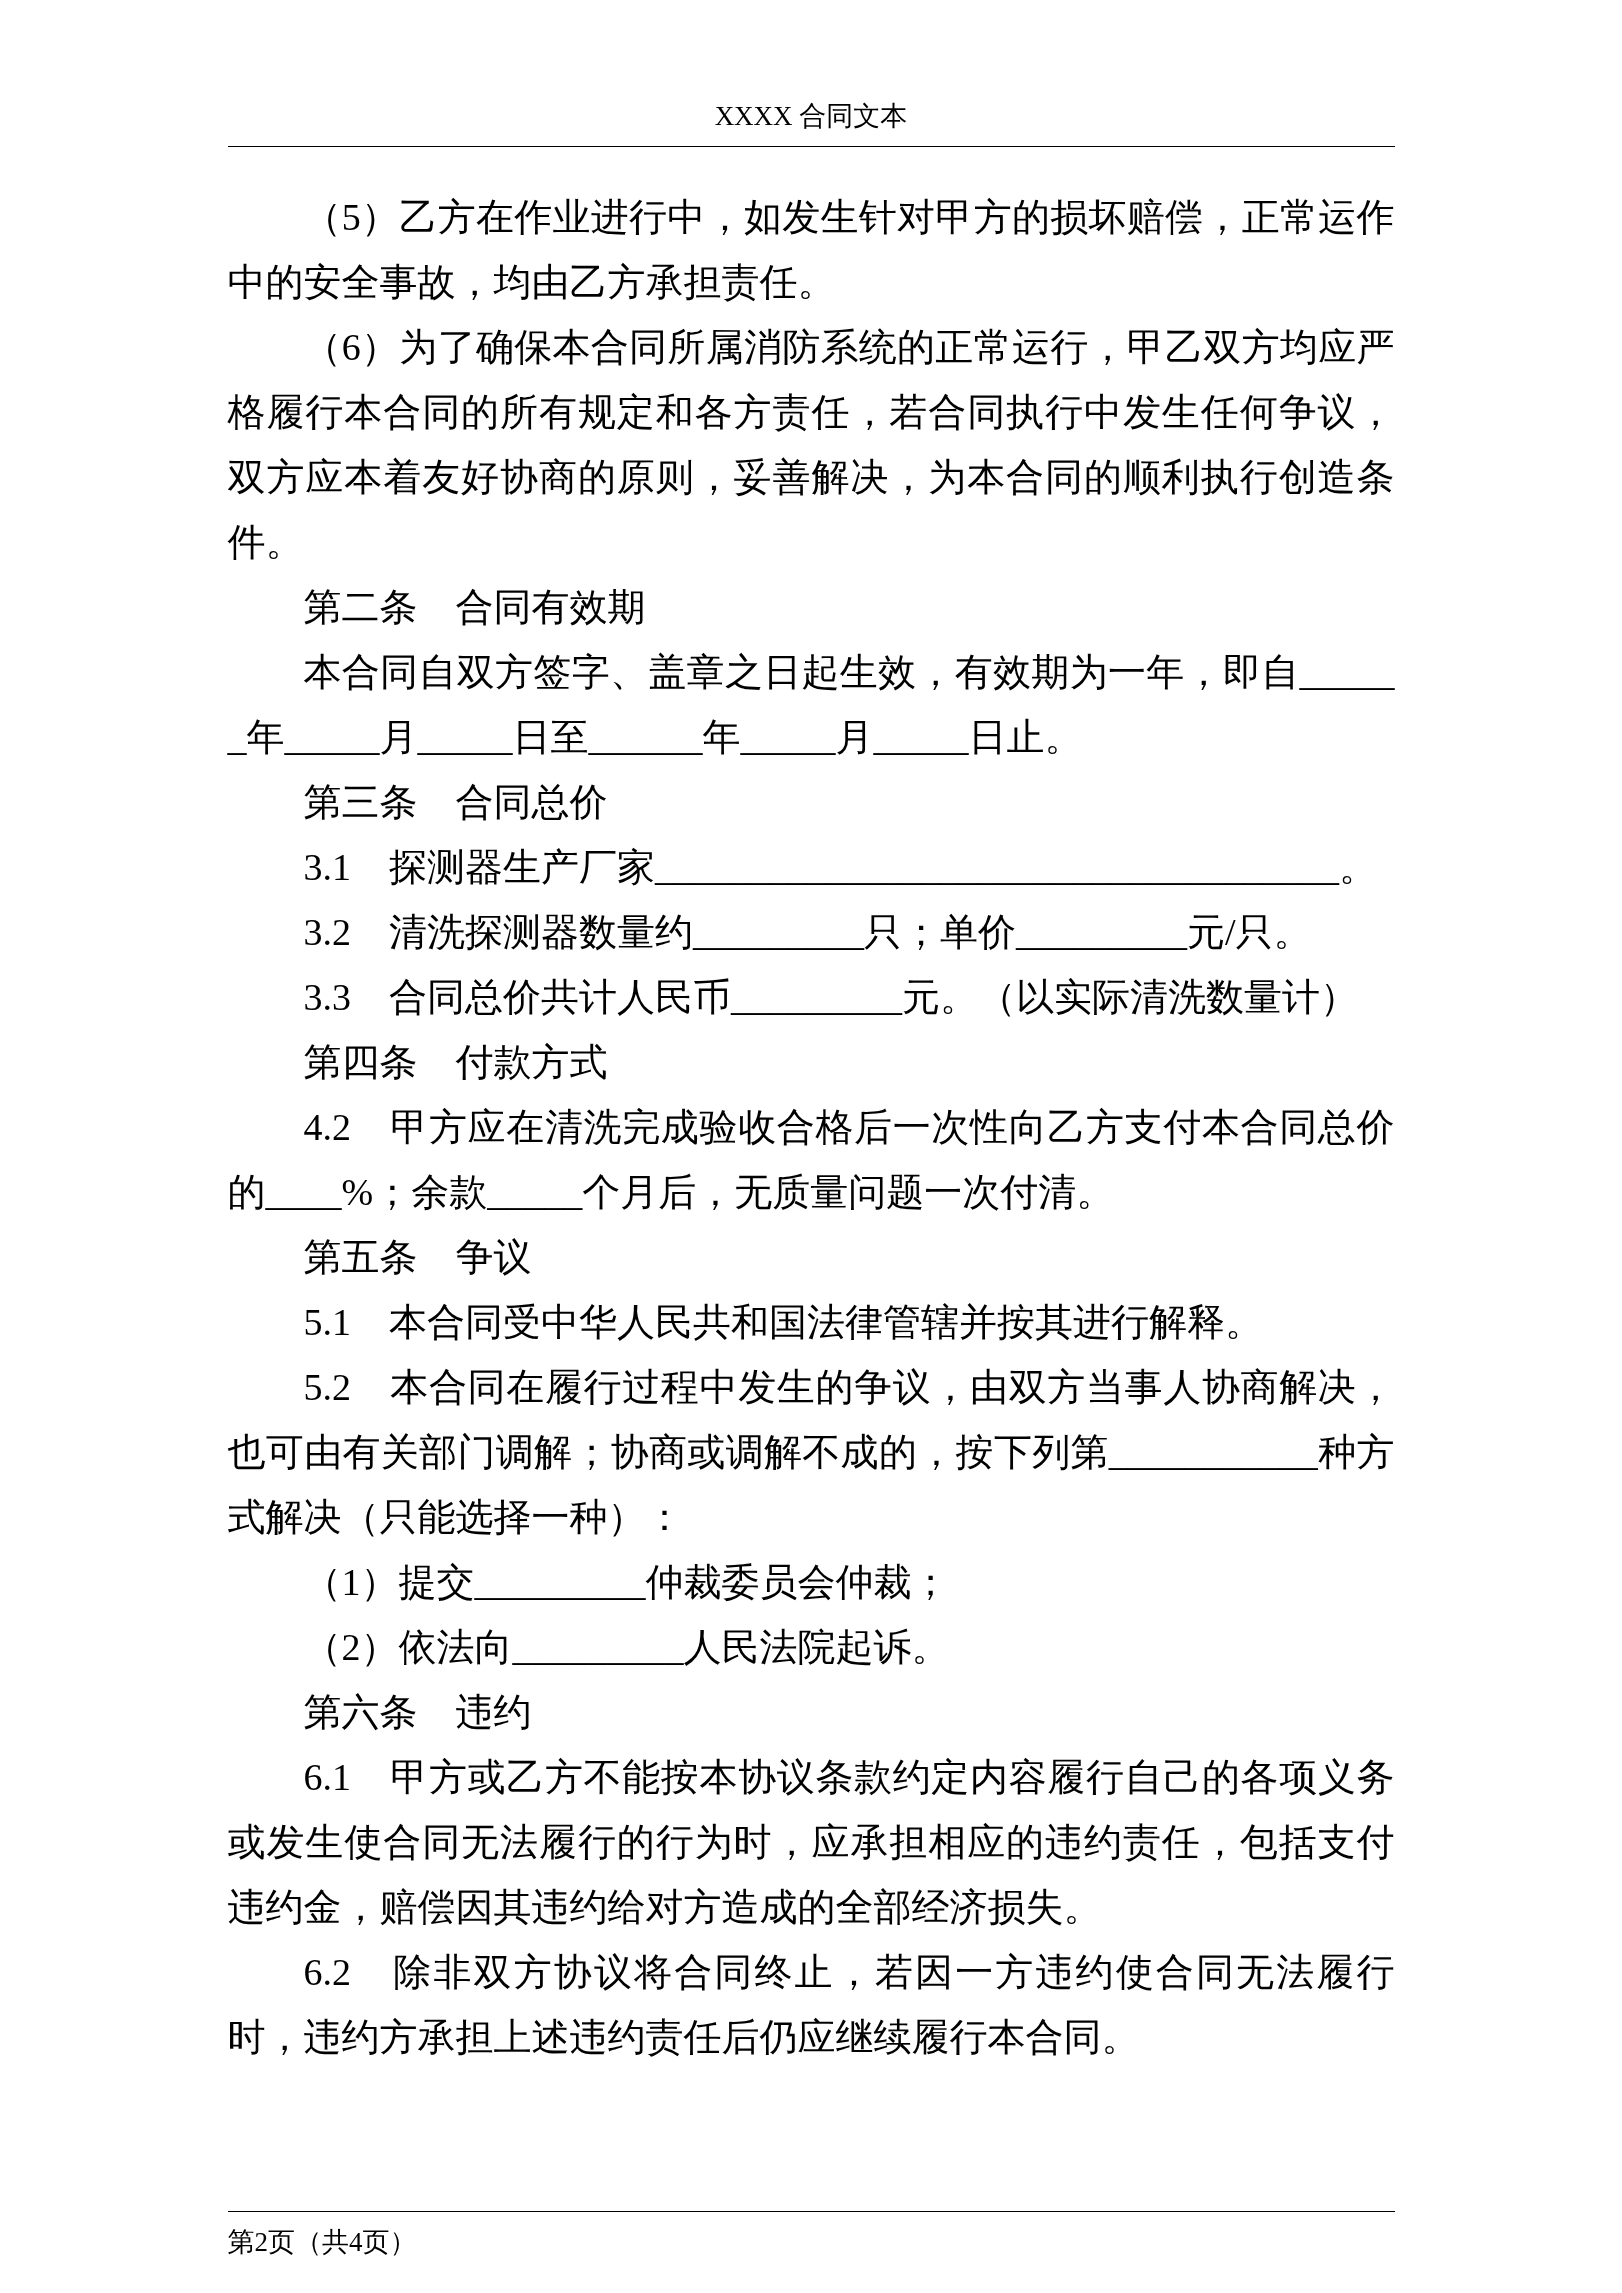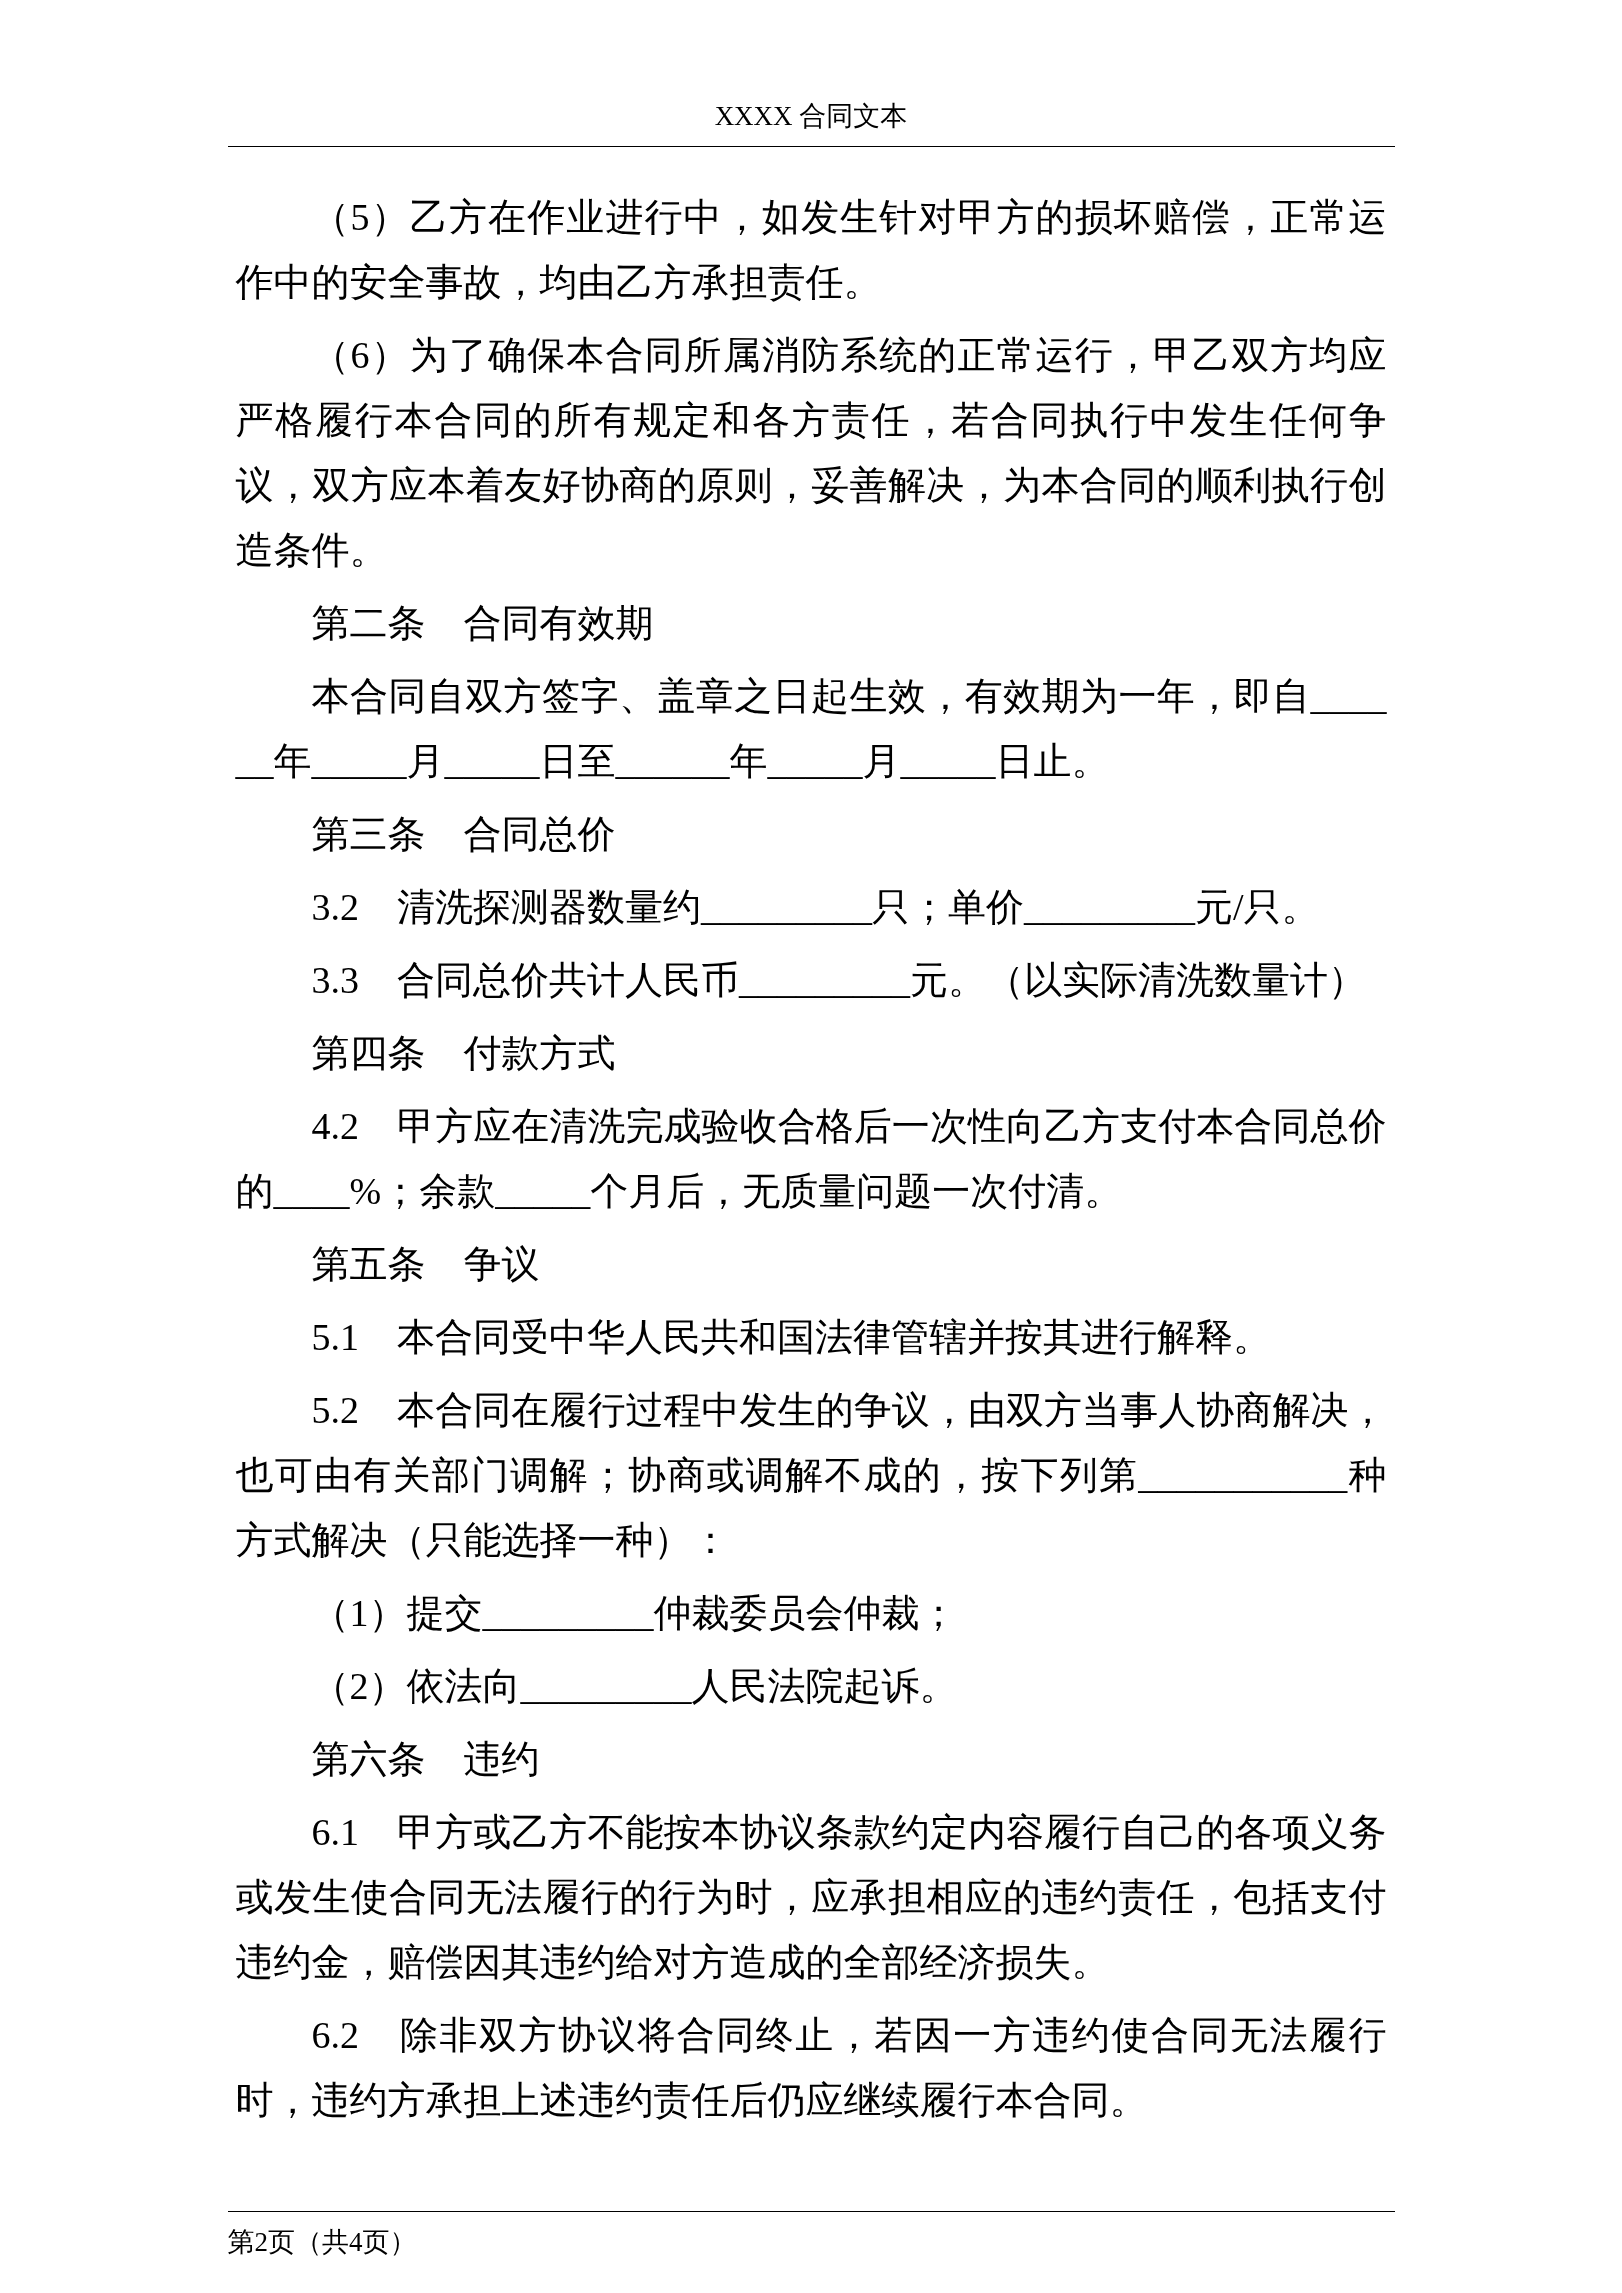--- a/index.html
+++ b/index.html
@@ -26,21 +26,21 @@
     padding-bottom: 12.7px;
     border-bottom: 1.8px solid #000000;
   }
   .doc-content {
     margin-top: 38px;
     font-size: 38px;
     line-height: 65px;
     text-align: justify;
   }
   .doc-content p {
-    margin: 8px;
+    margin: 0;
     padding: 0;
     text-indent: 2em;
     word-break: break-all;
     font-family: Liberation Serif, serif;
   }
   .doc-footer {
     position: absolute;
     left: 223px;
     right: 223px;
     bottom: 35px;
@@ -59,20 +59,21 @@
   <div class="doc-header">
     <span>XXXX 合同文本</span>
   </div>
 
   <main class="doc-content">
       <p class="para body">（5）乙方在作业进行中，如发生针对甲方的损坏赔偿，正常运作中的安全事故，均由乙方承担责任。</p>
       <p class="para body">（6）为了确保本合同所属消防系统的正常运行，甲乙双方均应严格履行本合同的所有规定和各方责任，若合同执行中发生任何争议，双方应本着友好协商的原则，妥善解决，为本合同的顺利执行创造条件。</p>
       <p class="para heading">第二条　合同有效期</p>
       <p class="para body">本合同自双方签字、盖章之日起生效，有效期为一年，即自______年_____月_____日至______年_____月_____日止。</p>
       <p class="para heading">第三条　合同总价</p>
+      <p class="para body">3.1　探测器生产厂家____________________________________。</p>
       <p class="para body">3.2　清洗探测器数量约_________只；单价_________元/只。</p>
       <p class="para body">3.3　合同总价共计人民币_________元。（以实际清洗数量计）</p>
       <p class="para heading">第四条　付款方式</p>
       <p class="para body">4.2　甲方应在清洗完成验收合格后一次性向乙方支付本合同总价的____%；余款_____个月后，无质量问题一次付清。</p>
       <p class="para heading">第五条　争议</p>
       <p class="para body">5.1　本合同受中华人民共和国法律管辖并按其进行解释。</p>
       <p class="para body">5.2　本合同在履行过程中发生的争议，由双方当事人协商解决，也可由有关部门调解；协商或调解不成的，按下列第___________种方式解决（只能选择一种）：</p>
       <p class="para body">（1）提交_________仲裁委员会仲裁；</p>
       <p class="para body">（2）依法向_________人民法院起诉。</p>
       <p class="para heading">第六条　违约</p>

